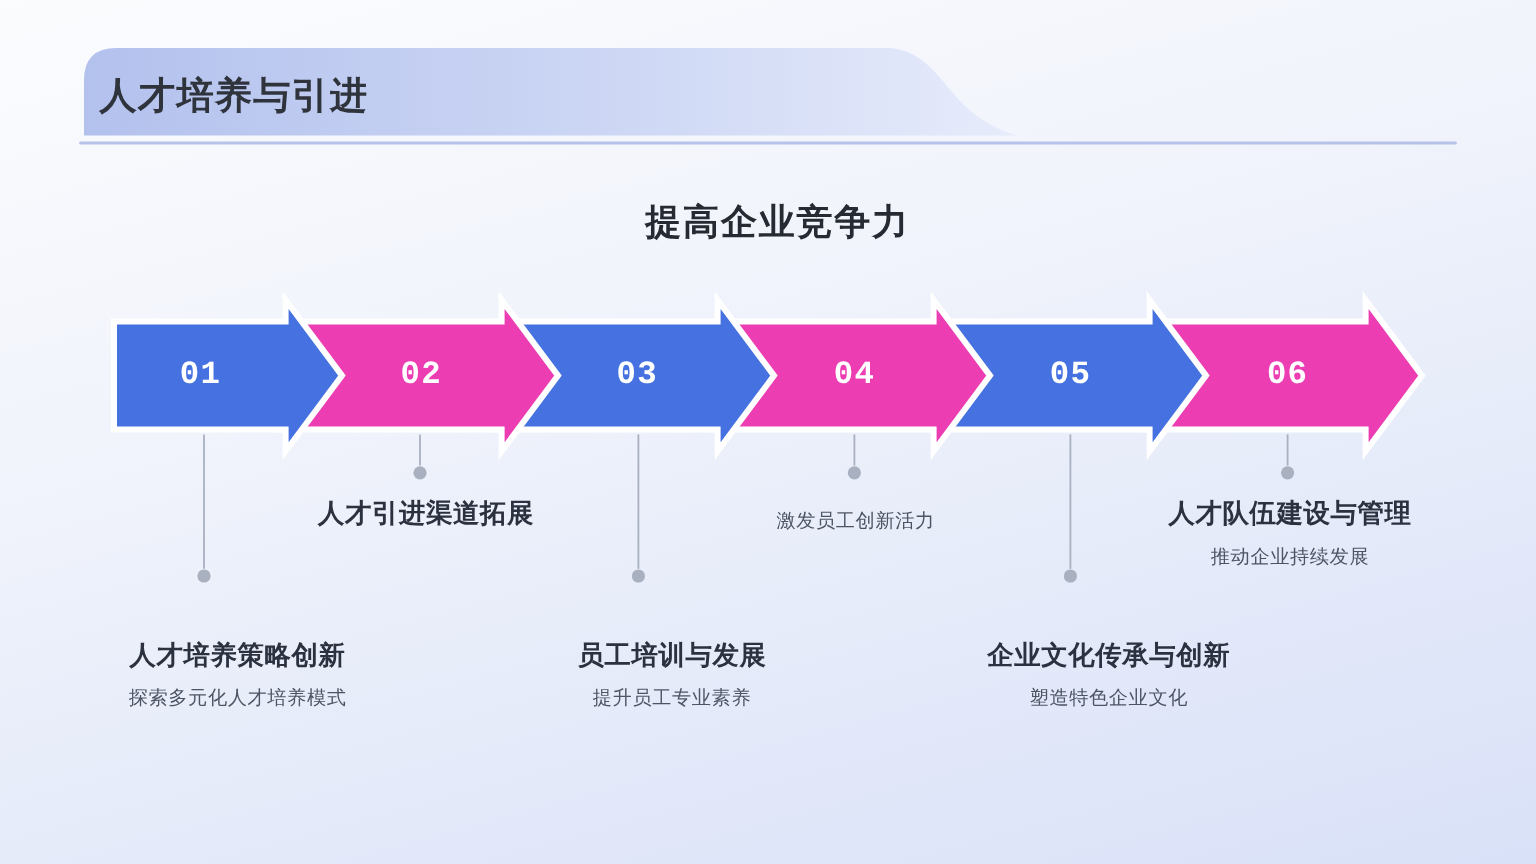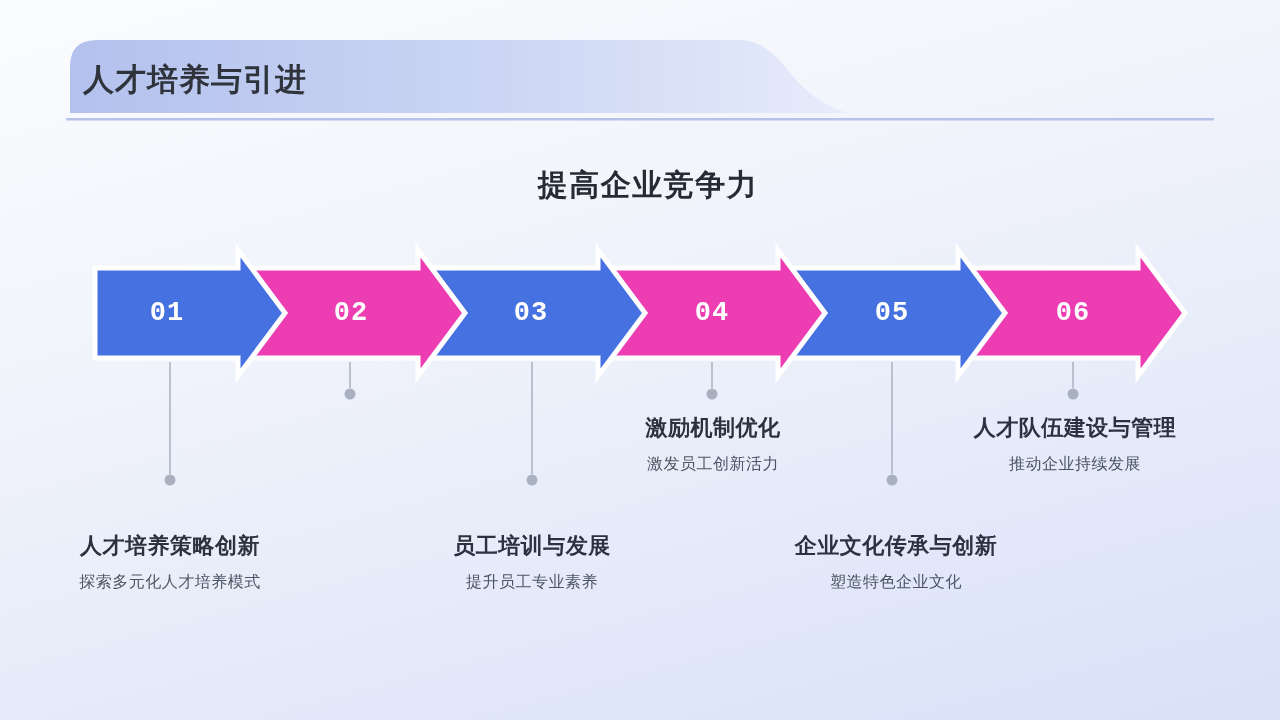--- a/index.html
+++ b/index.html
@@ -58,21 +58,21 @@
     white-space: nowrap;
   }
 
   .callout {
     position: absolute;
     transform: translateX(-50%);
     text-align: center;
     white-space: nowrap;
   }
   .callout.row-top { top: 413px; }
-  .callout.row-bottom { top: 531px; }
+  .callout.row-bottom { top: 531px; margin-left: 28px; }
 
   .callout-title {
     font-size: 22px;
     font-weight: bold;
     color: #2b313f;
     letter-spacing: 0.5px;
   }
   .callout-subtitle {
     margin-top: 11px;
     font-size: 16px;
@@ -142,23 +142,23 @@
   <div class="callout row-bottom" style="left:896px">
     <div class="callout-title">企业文化传承与创新</div>
     <div class="callout-subtitle">塑造特色企业文化</div>
   </div>
   <div class="callout row-bottom" style="left:532px">
     <div class="callout-title">员工培训与发展</div>
     <div class="callout-subtitle">提升员工专业素养</div>
   </div>
 
   <div class="callout row-top" style="left:355px">
+    <div class="callout-title">人才引进渠道拓展</div>
   </div>
   <div class="callout row-top" style="left:713px">
-    <div class="callout-title">激励机制优化</div>
     <div class="callout-subtitle">激发员工创新活力</div>
   </div>
   <div class="callout row-top" style="left:1075px">
     <div class="callout-title">人才队伍建设与管理</div>
     <div class="callout-subtitle">推动企业持续发展</div>
   </div>
 
 </div>
 
 </body></html>

